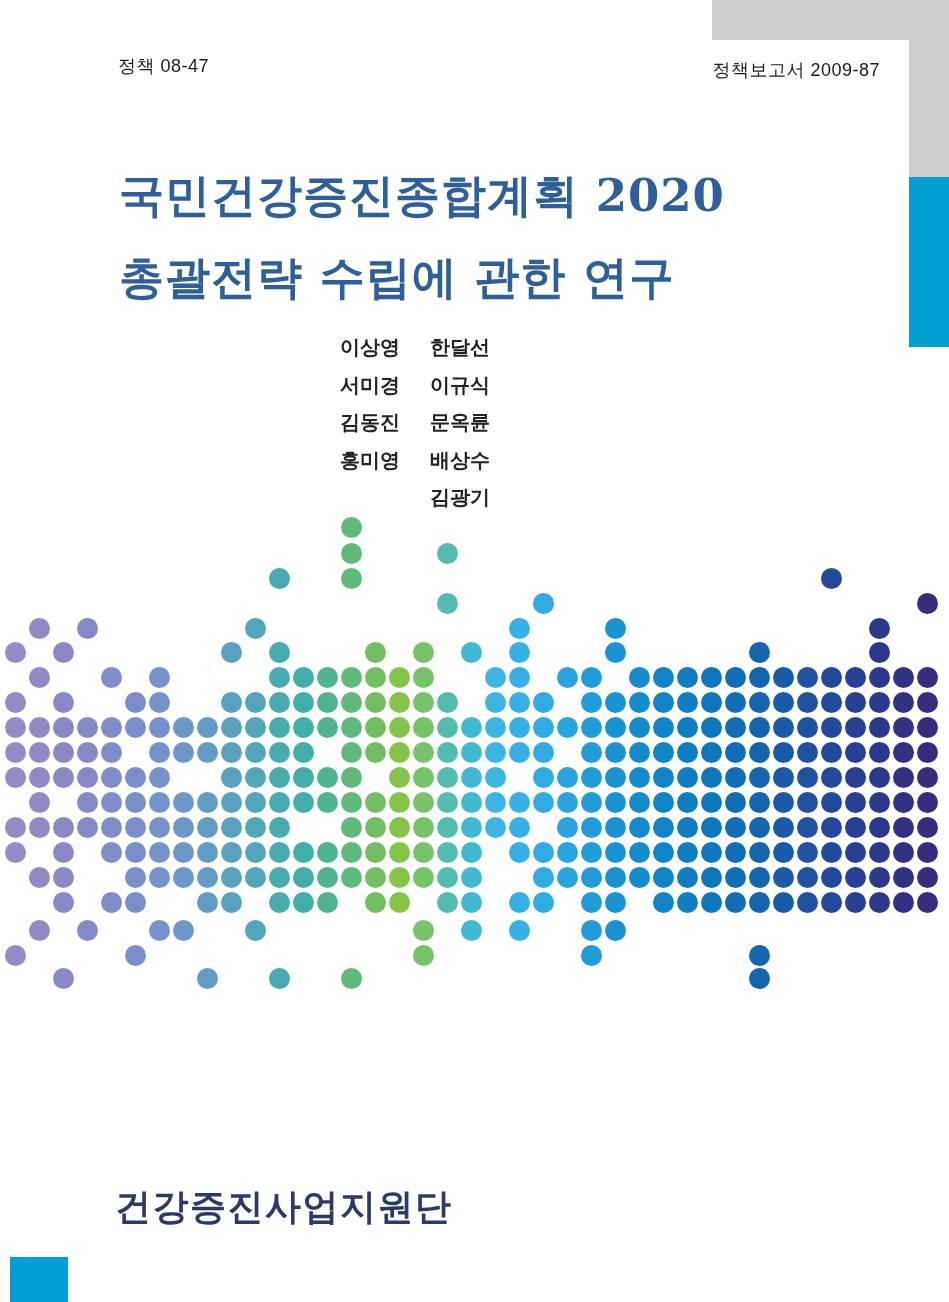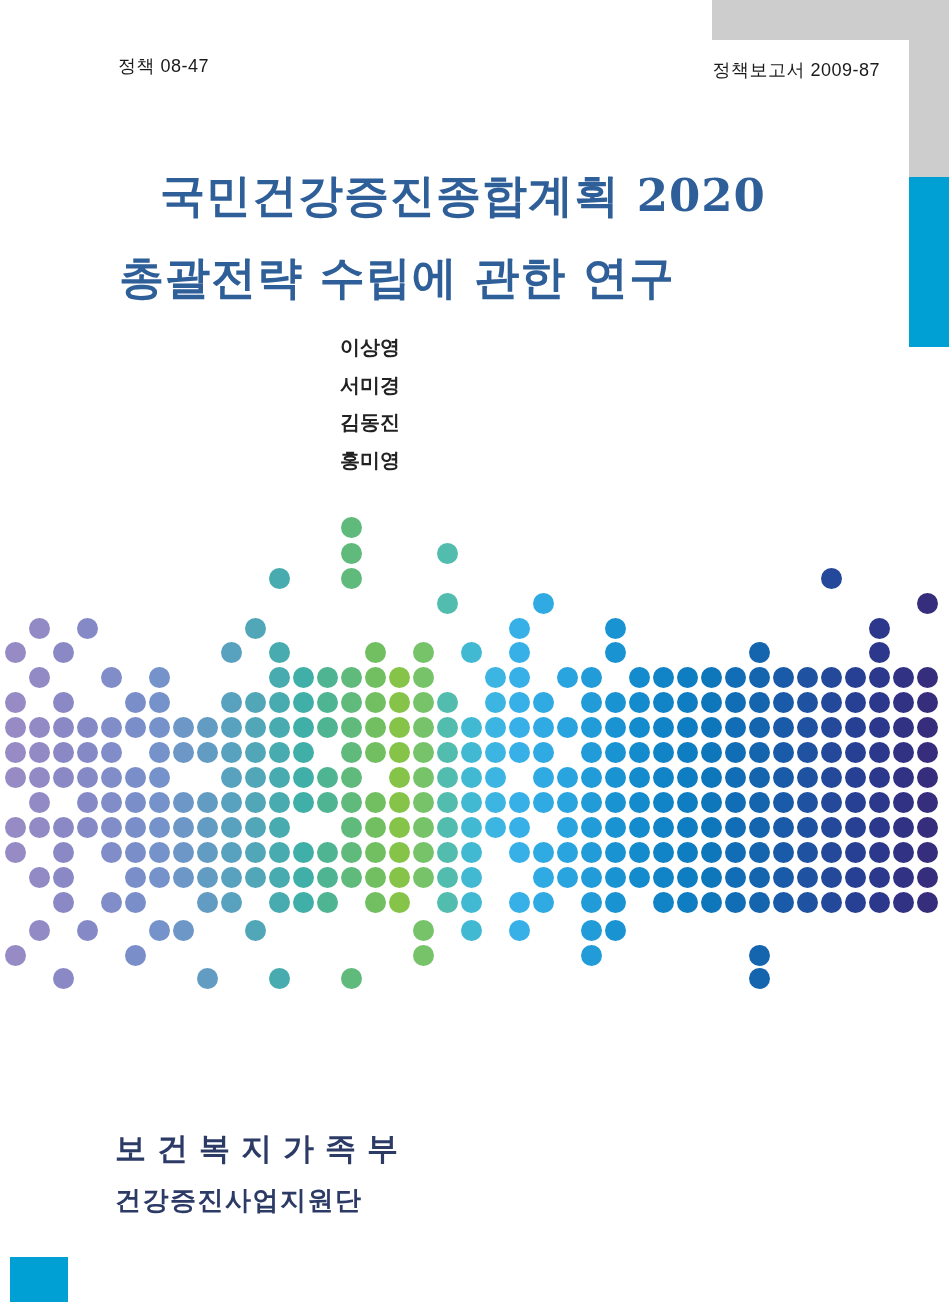--- a/index.html
+++ b/index.html
@@ -15,35 +15,35 @@
   #blue-bar{left:909px;top:177px;width:40px;height:170px;}
   #blue-box{left:10px;top:1257px;width:58px;height:45px;}
   
   #hdr-left{left:118px;top:54px;font-size:18px;color:#1a1a1a;letter-spacing:0.5px;}
   #hdr-right{right:69px;top:58px;font-size:18px;color:#1a1a1a;letter-spacing:0.5px;text-align:right;}
   
   .title-line{
     left:119px;font-family:"DejaVu Serif","Liberation Serif",serif;
     font-weight:bold;font-size:45px;letter-spacing:1px;white-space:nowrap;
   }
-  #title1{top:166px;margin-left:41px;}
+  #title1{top:166px;}
   #title2{top:248px;}
   
   .author-col{top:334px;width:70px;font-size:20px;font-weight:600;color:#222;}
   #authors-c1{left:340px;}
   #authors-c2{left:430px;}
   .author-name{height:37.5px;line-height:26px;}
   
   #dot-field{left:0;top:0;width:949px;height:1302px;pointer-events:none;}
   .dot{position:absolute;border-radius:50%;}
   
   #org1{left:115px;top:1128px;font-family:"DejaVu Serif","Liberation Serif",serif;
         font-weight:bold;font-size:31px;letter-spacing:11px;white-space:nowrap;}
   #org2{left:115px;top:1183px;font-family:"DejaVu Serif","Liberation Serif",serif;
-        font-weight:bold;font-size:26px;letter-spacing:1.5px;white-space:nowrap;}
+        font-weight:bold;font-size:36px;letter-spacing:1.5px;white-space:nowrap;}
 </style>
 </head>
 <body>
 
 <div id="page">
 
   <div class="abs" id="gray-bar" style="background: rgb(205, 205, 205);"></div>
   <div class="abs" id="gray-strip" style="background: rgb(205, 205, 205);"></div>
   <div class="abs" id="blue-bar" style="background: rgb(0, 160, 212);"></div>
   <div class="abs" id="blue-box" style="background: rgb(0, 160, 212);"></div>
@@ -442,17 +442,23 @@
 
   <div class="abs title-line" id="title1" style="color: rgb(47, 95, 153);">국민건강증진종합계획 2020</div>
   <div class="abs author-col" id="authors-c1">
     <div class="author-name">이상영</div>
     <div class="author-name">서미경</div>
     <div class="author-name">김동진</div>
     <div class="author-name">홍미영</div>
   </div>
 
   <div class="abs title-line" id="title2" style="color: rgb(47, 95, 153);">총괄전략 수립에 관한 연구</div>
-
-  <div class="abs" id="org1" style="color: rgb(44, 58, 102);">보건복지가족부</div>
+  <div class="abs author-col" id="authors-c2">
+    <div class="author-name">한달선</div>
+    <div class="author-name">이규식</div>
+    <div class="author-name">문옥륜</div>
+    <div class="author-name">배상수</div>
+    <div class="author-name">김광기</div>
+  </div>
+
   <div class="abs" id="org2" style="color: rgb(44, 58, 102);">건강증진사업지원단</div>
 
 </div>
 
 </body></html>

